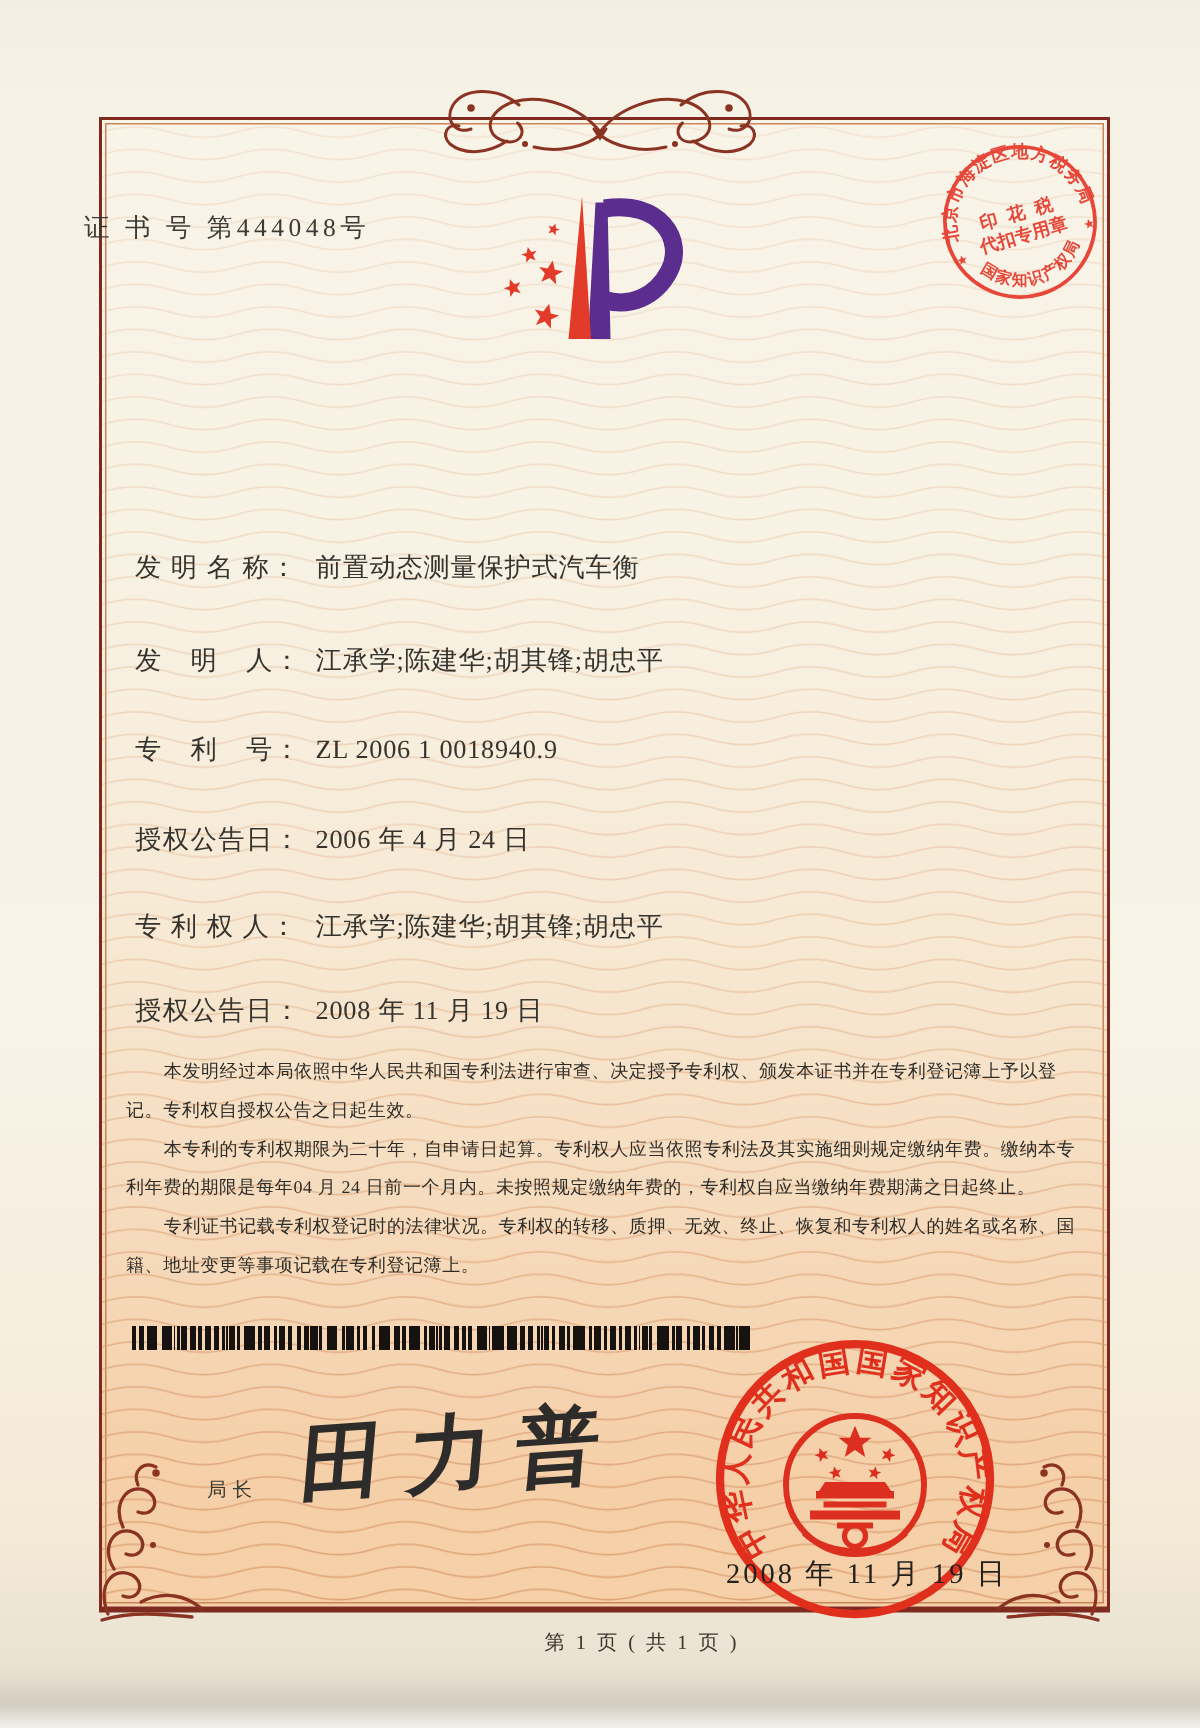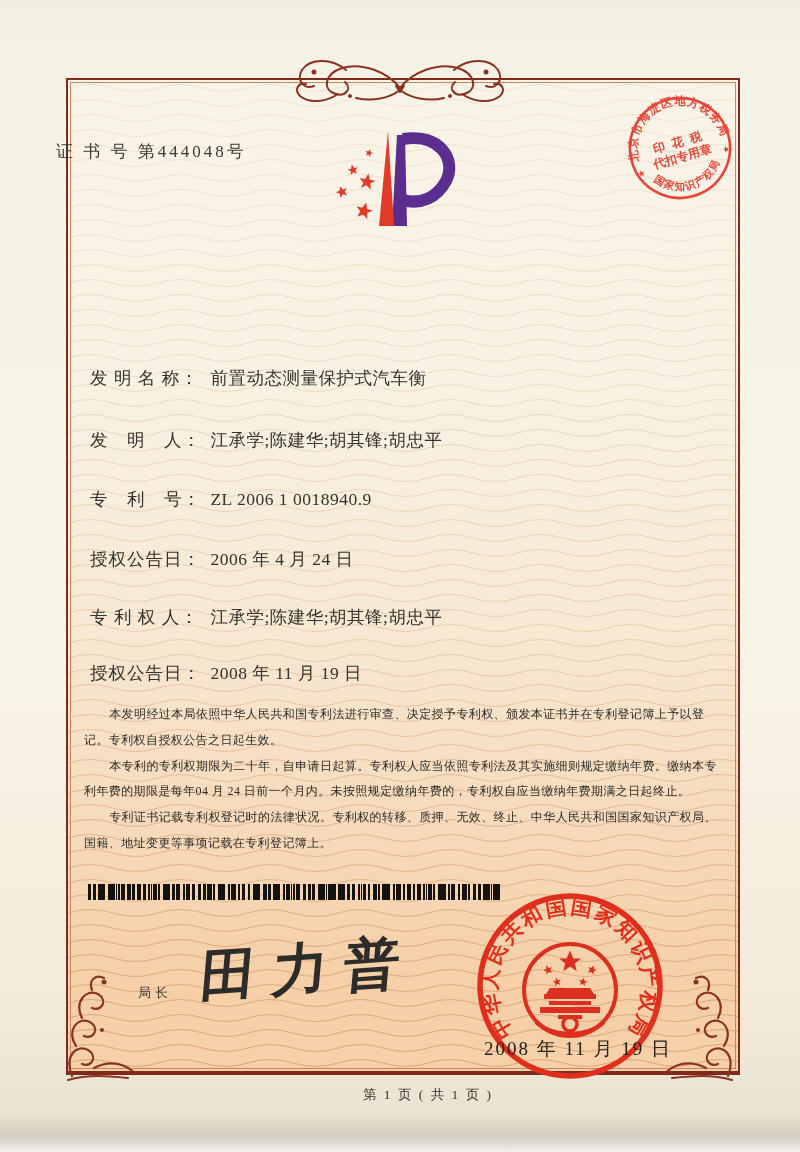--- a/index.html
+++ b/index.html
@@ -203,21 +203,21 @@
     </div>
     <div class="field-row r6">
       <span class="field-label">授权公告日：</span>
       <span class="field-value">2008 年 11 月 19 日</span>
     </div>
   </div>
 
   <div class="body-text">
     <p>本发明经过本局依照中华人民共和国专利法进行审查、决定授予专利权、颁发本证书并在专利登记簿上予以登记。专利权自授权公告之日起生效。</p>
     <p>本专利的专利权期限为二十年，自申请日起算。专利权人应当依照专利法及其实施细则规定缴纳年费。缴纳本专利年费的期限是每年04 月 24 日前一个月内。未按照规定缴纳年费的，专利权自应当缴纳年费期满之日起终止。</p>
-    <p>专利证书记载专利权登记时的法律状况。专利权的转移、质押、无效、终止、中华人民共和国国家知识产权局、国籍、地址变更等事项记载在专利登记簿上。</p>
+    <p>专利证书记载专利权登记时的法律状况。专利权的转移、质押、无效、终止、恢复和专利权人的姓名或名称、国籍、地址变更等事项记载在专利登记簿上。</p>
   </div>
 
   <div class="barcode"></div>
 
   <div class="sig-row">
     <span class="sig-title">局长</span>
     <span class="sig-name">田力普</span>
   </div>
 
   <svg class="seal" viewBox="-100 -100 200 200">

